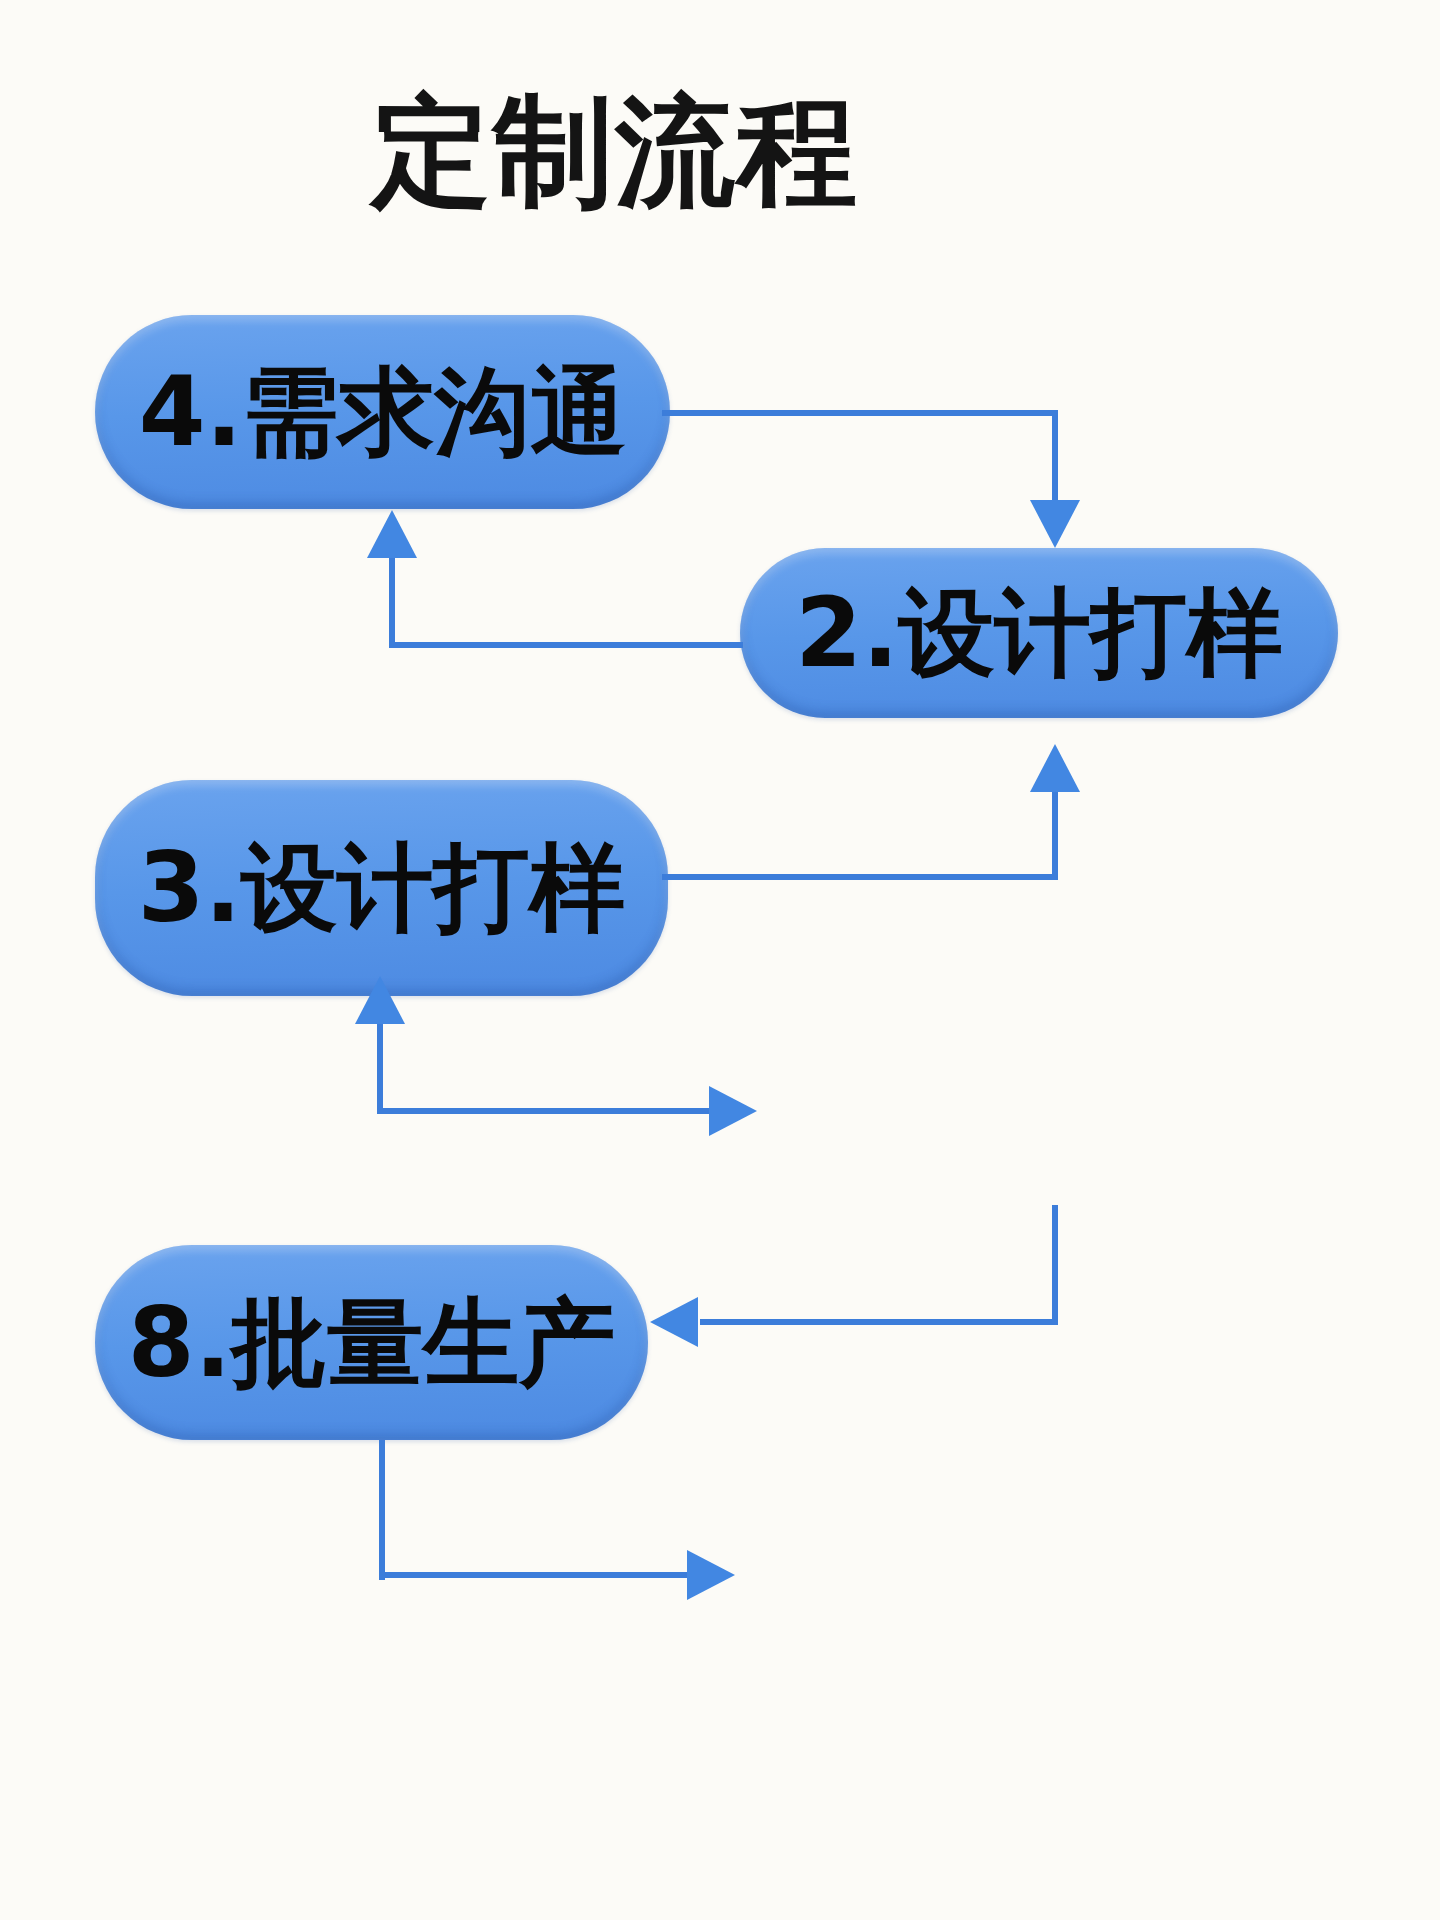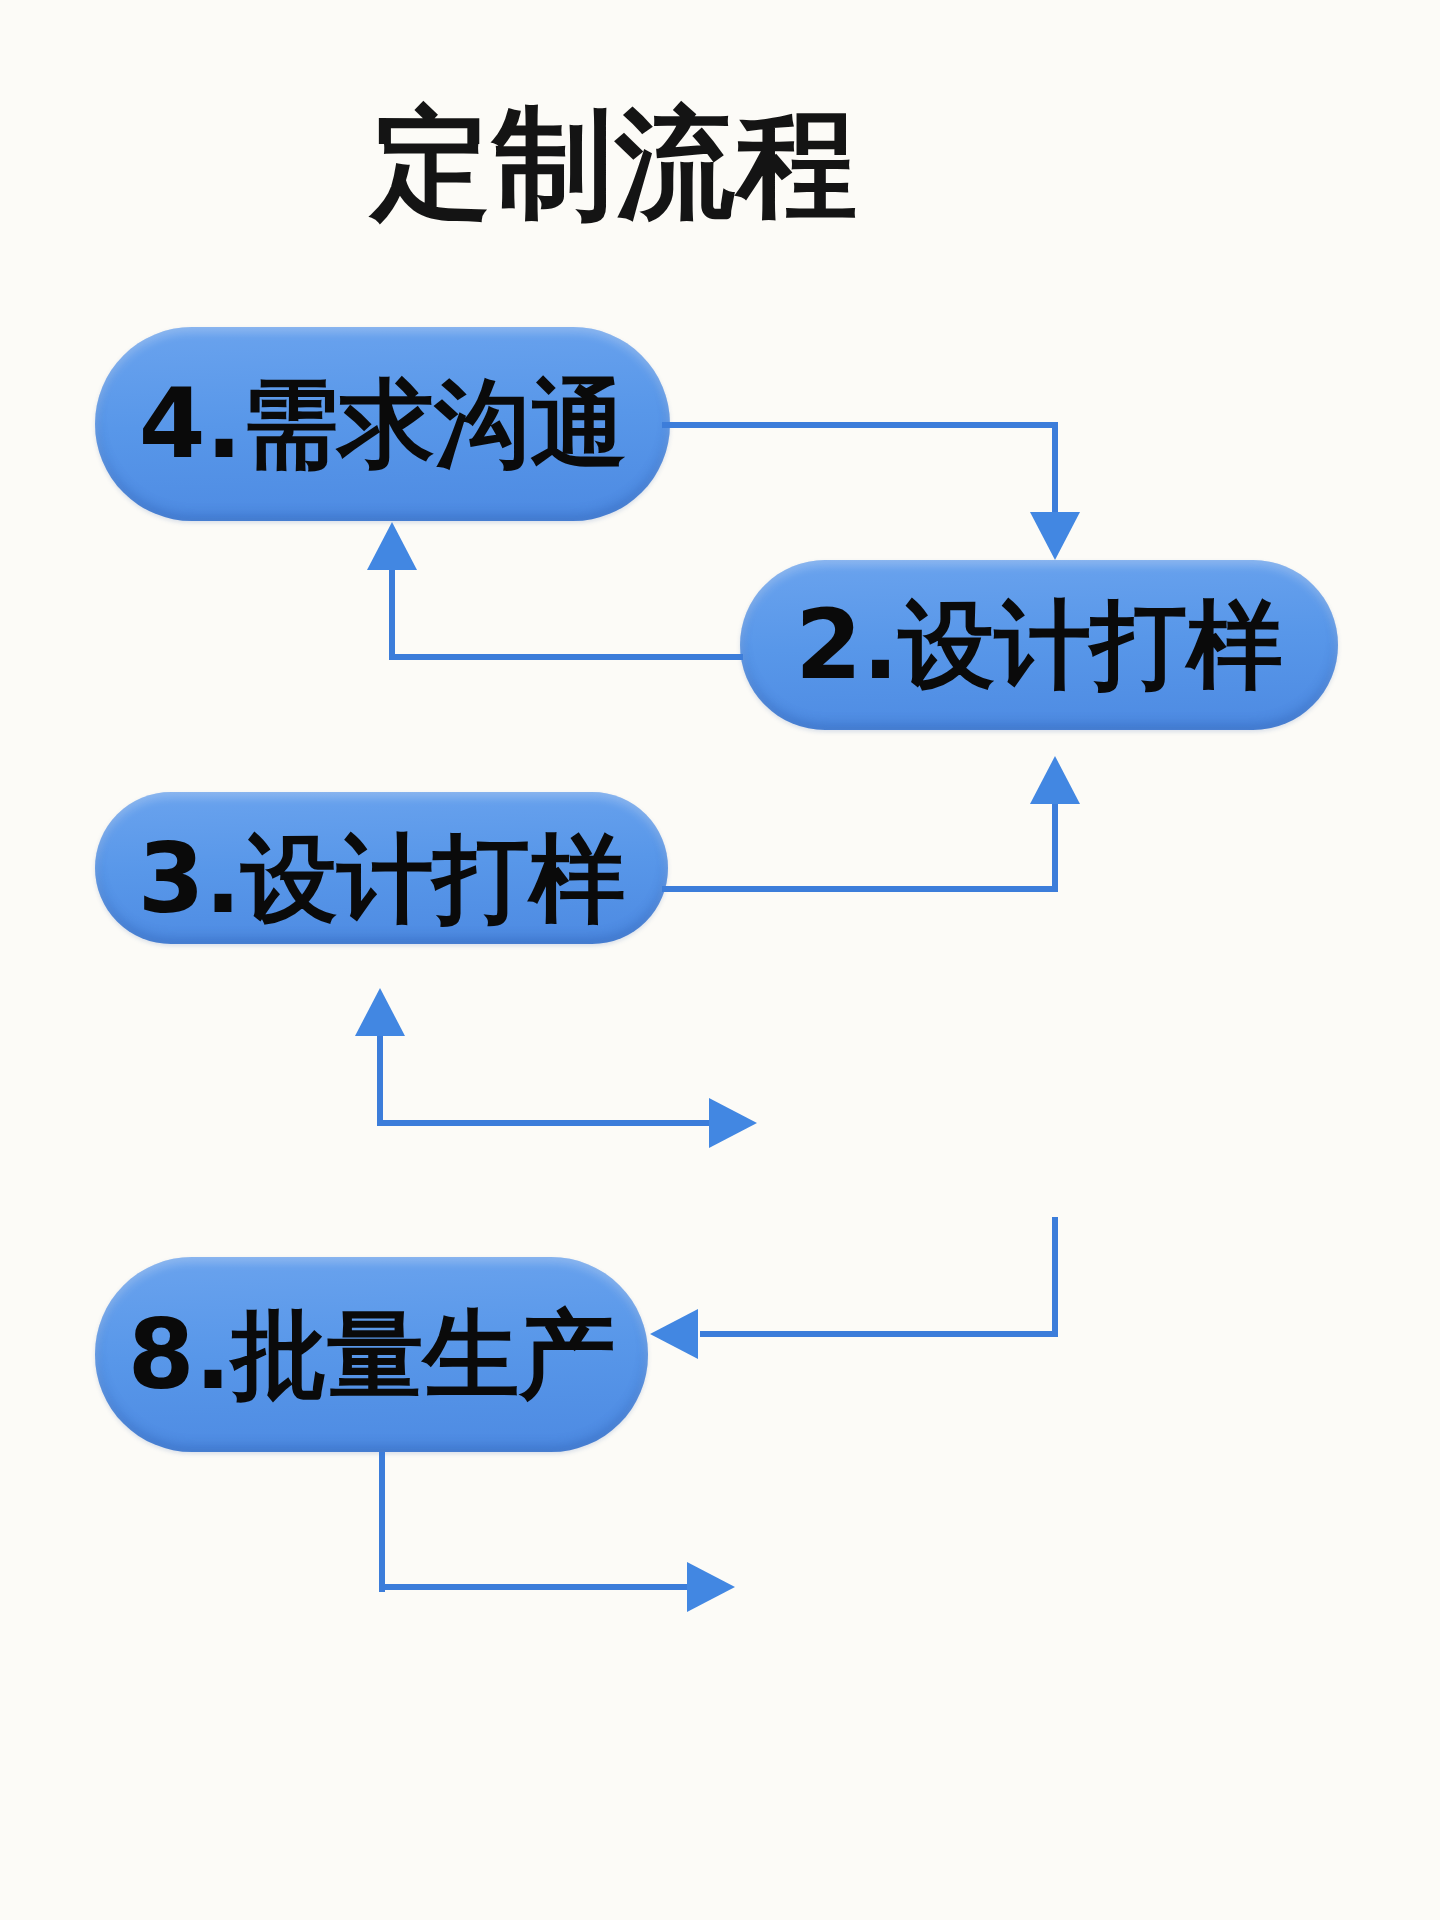--- a/index.html
+++ b/index.html
@@ -2,21 +2,21 @@
 <html><head>
 <meta charset="utf-8">
 <style>
   html,body{margin:0;padding:0;}
   body{
     width:1440px;height:1920px;
     background:#fcfbf7;
     font-family:"DejaVu Sans","Liberation Sans",sans-serif;
     position:relative;overflow:hidden;
   }
-  .stage{position:absolute;inset:0;margin-top:12px;}
+  .stage{position:absolute;inset:0;}
 
   
   .title{
     position:absolute;left:0;top:72px;width:1230px;
     text-align:center;
     font-size:120px;font-weight:bold;letter-spacing:2px;
     color:#141414;
   }
 
   
@@ -26,21 +26,21 @@
     background:linear-gradient(178deg,#6aa3ee 0%,#5897e9 48%,#4d8ae2 100%);
     box-shadow:inset 0 5px 10px rgba(255,255,255,.28),
                inset 0 -6px 12px rgba(25,70,150,.30),
                0 2px 4px rgba(60,100,170,.18);
     display:flex;align-items:center;justify-content:center;
     color:#0a0a0a;font-weight:bold;
   }
   .node span{transform:translateY(2px);}
   .n1{left:95px;  top:315px;  width:575px; height:194px; font-size:96px;}
   .n2{left:740px; top:548px;  width:598px; height:170px; font-size:96px;}
-  .n3{left:95px;  top:780px;  width:573px; height:152px; font-size:96px;align-items:flex-end;}
+  .n3{left:95px;  top:780px;  width:573px; height:216px; font-size:96px;}
   .n4{left:757px; top:1023px; width:603px; height:182px; font-size:96px;}
   .n5{left:95px;  top:1245px; width:553px; height:195px; font-size:96px;}
   .n6{left:752px; top:1477px; width:470px; height:196px; font-size:86px;}
 
   
   .seg{position:absolute;background:#3c7dda;}
   .h{height:6px;} .v{width:6px;}
 
   
   .ah{position:absolute;width:0;height:0;}

